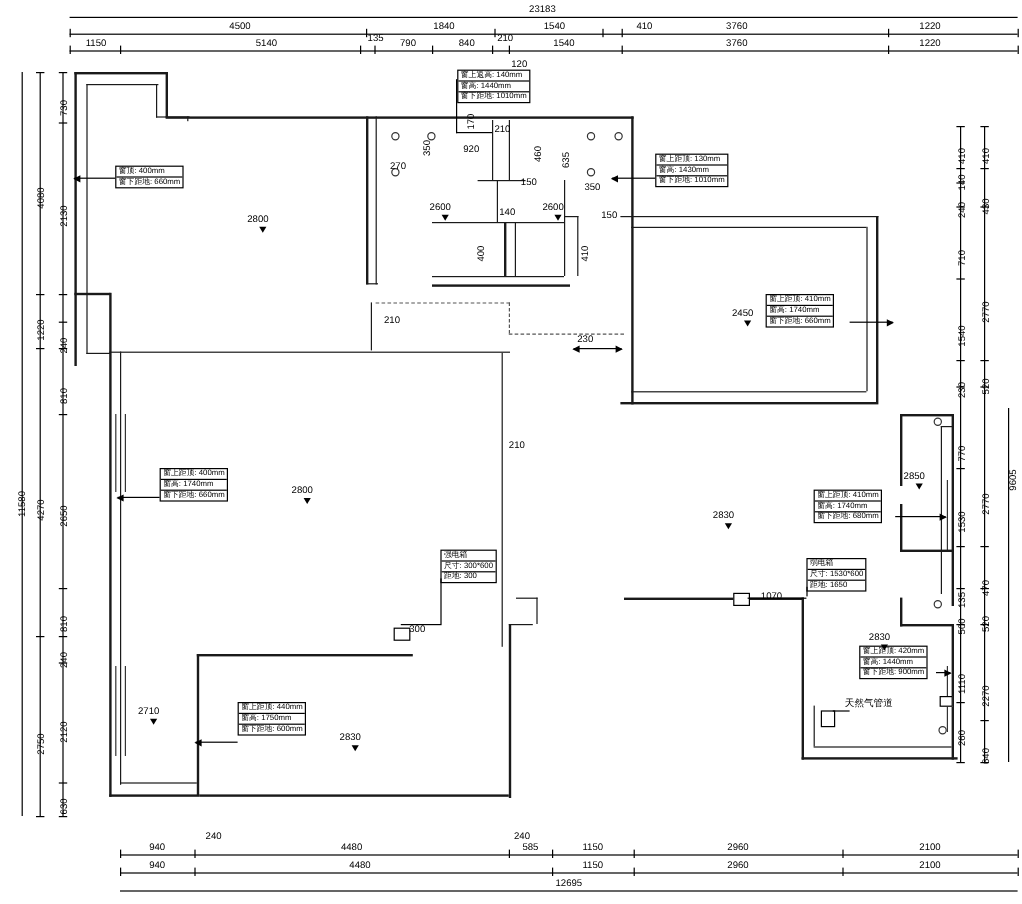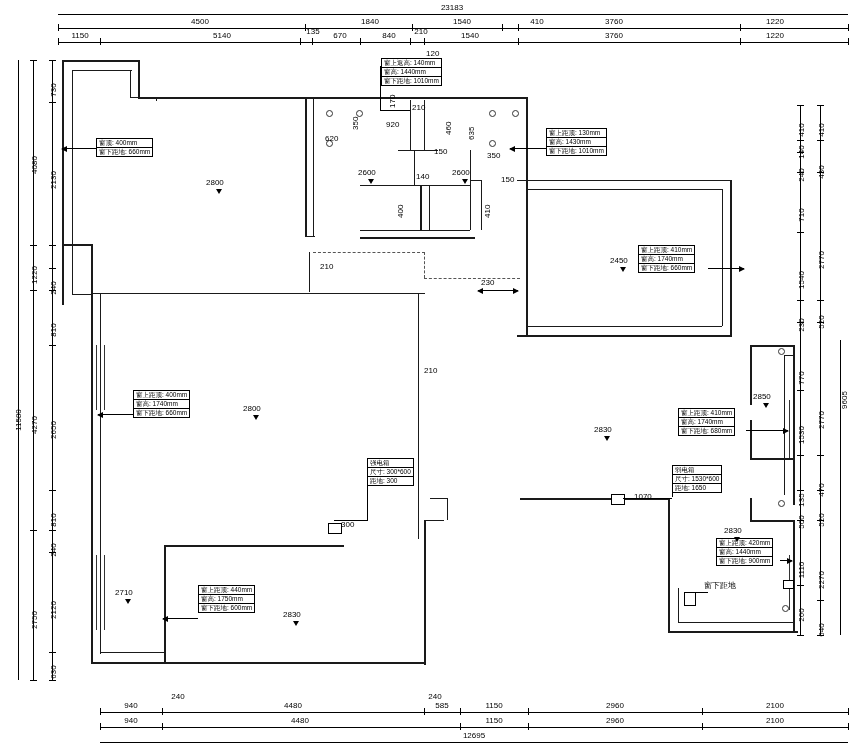--- a/index.html
+++ b/index.html
@@ -67,21 +67,21 @@
   <div class="tick" style="left:312px;top:38px;"></div>
   <div class="tick" style="left:360px;top:38px;"></div>
   <div class="tick" style="left:410px;top:38px;"></div>
   <div class="tick" style="left:424px;top:38px;"></div>
   <div class="tick" style="left:518px;top:38px;"></div>
   <div class="tick" style="left:740px;top:38px;"></div>
   <div class="tick" style="left:848px;top:38px;"></div>
   <div class="dim" style="left:80px;top:31px;">1150</div>
   <div class="dim" style="left:222px;top:31px;">5140</div>
   <div class="dim" style="left:313px;top:27px;">135</div>
-  <div class="dim" style="left:340px;top:31px;">670</div>
+  <div class="dim" style="left:340px;top:31px;">790</div>
   <div class="dim" style="left:389px;top:31px;">840</div>
   <div class="dim" style="left:421px;top:27px;">210</div>
   <div class="dim" style="left:470px;top:31px;">1540</div>
   <div class="dim" style="left:614px;top:31px;">3760</div>
   <div class="dim" style="left:775px;top:31px;">1220</div>
 
   <div class="ln v" style="left:18px;top:60px;width:1px;height:620px;"></div>
   <div class="dimv" style="left:14px;top:420px;">11580</div>
 
   <div class="ln v" style="left:33px;top:60px;height:620px;"></div>
@@ -365,21 +365,21 @@
 
   <div class="boxc" style="left:672px;top:465px;">
     <div>弱电箱</div>
     <div>尺寸: 1530*600</div>
     <div>距地: 1650</div>
   </div>
   <div class="ln v" style="left:672px;top:489px;height:8px;background:#000;"></div>
   <div class="sq" style="left:611px;top:494px;width:12px;height:9px;"></div>
   <div class="ln h" style="left:623px;top:498px;width:49px;background:#000;"></div>
 
-  <div class="txt" style="left:704px;top:581px;">窗下距地</div>
+  <div class="txt" style="left:704px;top:581px;">天然气管道</div>
   <div class="ln h" style="left:694px;top:592px;width:14px;background:#000;"></div>
 
   <div class="txt" style="left:206px;top:178px;">2800</div>
   <div class="tri" style="left:216px;top:189px;"></div>
 
   <div class="txt" style="left:358px;top:168px;">2600</div>
   <div class="tri" style="left:368px;top:179px;"></div>
 
   <div class="txt" style="left:452px;top:168px;">2600</div>
   <div class="tri" style="left:462px;top:179px;"></div>
@@ -405,21 +405,21 @@
   <div class="txt" style="left:283px;top:610px;">2830</div>
   <div class="tri" style="left:293px;top:621px;"></div>
 
   <div class="txt" style="left:426px;top:49px;">120</div>
   <div class="vtext" style="left:388px;top:108px;">170</div>
   <div class="txt" style="left:412px;top:103px;">210</div>
   <div class="vtext" style="left:351px;top:130px;">350</div>
   <div class="txt" style="left:386px;top:120px;">920</div>
   <div class="vtext" style="left:444px;top:135px;">460</div>
   <div class="vtext" style="left:467px;top:140px;">635</div>
-  <div class="txt" style="left:325px;top:134px;">620</div>
+  <div class="txt" style="left:325px;top:134px;">270</div>
   <div class="txt" style="left:434px;top:147px;">150</div>
   <div class="txt" style="left:487px;top:151px;">350</div>
   <div class="txt" style="left:416px;top:172px;">140</div>
   <div class="txt" style="left:501px;top:175px;">150</div>
   <div class="vtext" style="left:396px;top:218px;">400</div>
   <div class="vtext" style="left:483px;top:218px;">410</div>
   <div class="txt" style="left:320px;top:262px;">210</div>
   <div class="txt" style="left:481px;top:278px;">230</div>
   <div class="txt" style="left:424px;top:366px;">210</div>
   <div class="txt" style="left:341px;top:520px;">300</div>

